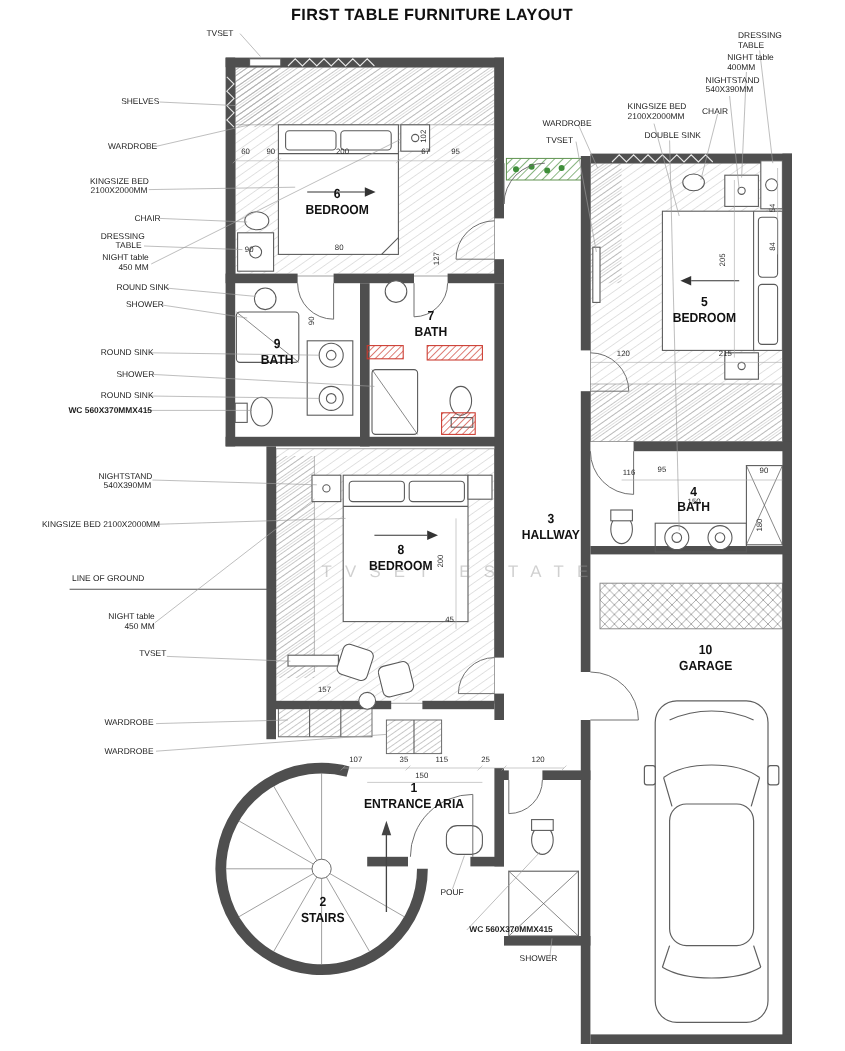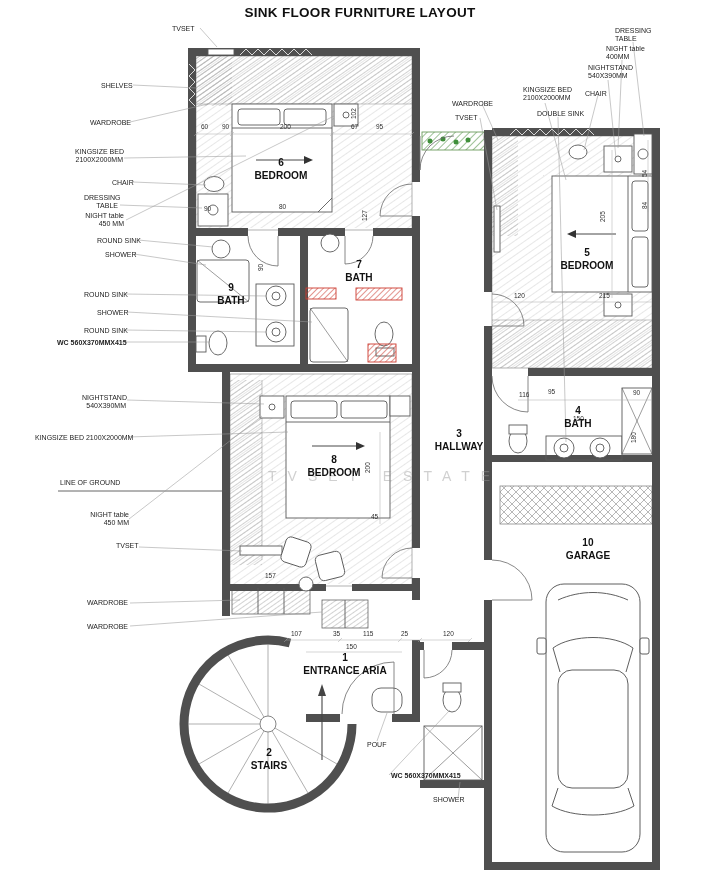--- a/index.html
+++ b/index.html
@@ -304,21 +304,21 @@
     <line x1="558" y1="117" x2="566" y2="442"></line>
     <line x1="482" y1="104" x2="498" y2="140"></line>
     <line x1="480" y1="118" x2="497" y2="210"></line>
     <line x1="377" y1="741" x2="387" y2="713"></line>
     <line x1="389" y1="775" x2="450" y2="710"></line>
     <line x1="458" y1="799" x2="460" y2="782"></line>
   </g>
 </svg>
 
 <div class="title">
-  <div>SINK FLOOR FURNITURE LAYOUT</div>
+  <div>FIRST TABLE FURNITURE LAYOUT</div>
 </div>
 
 <div class="wm2">TVSET ESTATE</div>
 
 <div class="room" style="left:236px;top:156px;width:90px">
   <div>6</div>
   <div>BEDROOM</div>
 </div>
 <div class="room" style="left:542px;top:246px;width:90px">
   <div>5</div>

